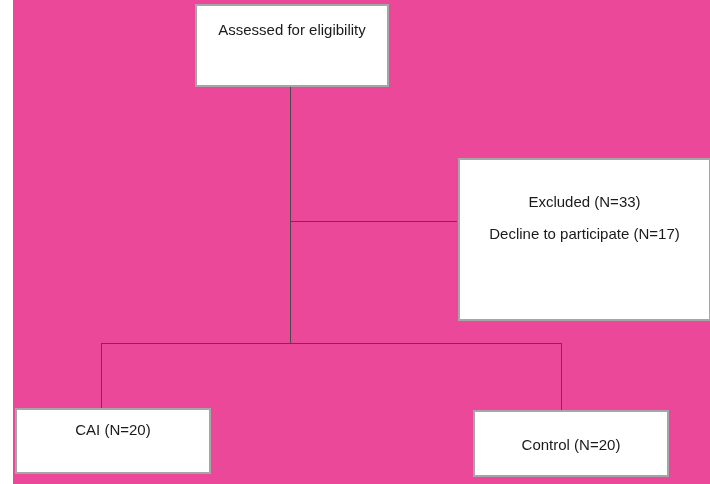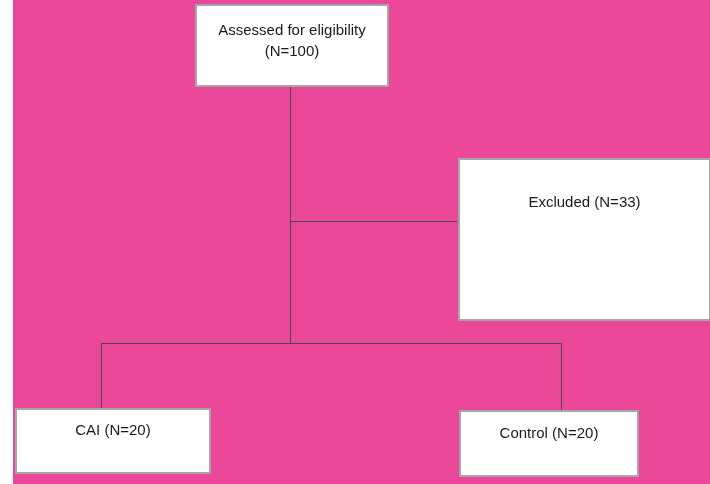--- a/index.html
+++ b/index.html
@@ -44,23 +44,23 @@
     padding-top: 26px;
     line-height: 32px;
   }
   .box-cai {
     left: 2px; top: 408px;
     width: 196px; height: 66px;
     padding-top: 11px;
     line-height: 17px;
   }
   .box-control {
-    left: 446px; top: 410px;
-    width: 180px; height: 67px;
-    padding-top: 12px;
+    left: 460px; top: 410px;
+    width: 196px; height: 67px;
+    padding-top: 24px;
     line-height: 17px;
   }
 
   
   .conn-main-vertical   { left: 277px; top: 86px;  height: 257px; }
   .conn-excluded-branch { left: 277px; top: 221px; width: 167px; }
   .conn-split           { left: 88px;  top: 343px; width: 461px; }
   .conn-drop-left       { left: 88px;  top: 343px; height: 65px; }
   .conn-drop-right      { left: 548px; top: 343px; height: 67px; }
 </style>
@@ -70,25 +70,25 @@
 <div class="canvas">
 
   <div class="line v conn-main-vertical"></div>
   <div class="line h conn-excluded-branch"></div>
   <div class="line h conn-split"></div>
   <div class="line v conn-drop-left"></div>
   <div class="line v conn-drop-right"></div>
 
   <div class="box box-assessed">
     <div>Assessed for eligibility</div>
-    <div>(N=100)</div>
   </div>
 
   <div class="box box-excluded">
     <div>Excluded (N=33)</div>
+    <div>Decline to participate (N=17)</div>
   </div>
 
   <div class="box box-cai">
     <div>CAI (N=20)</div>
   </div>
 
   <div class="box box-control">
     <div>Control (N=20)</div>
   </div>
 

